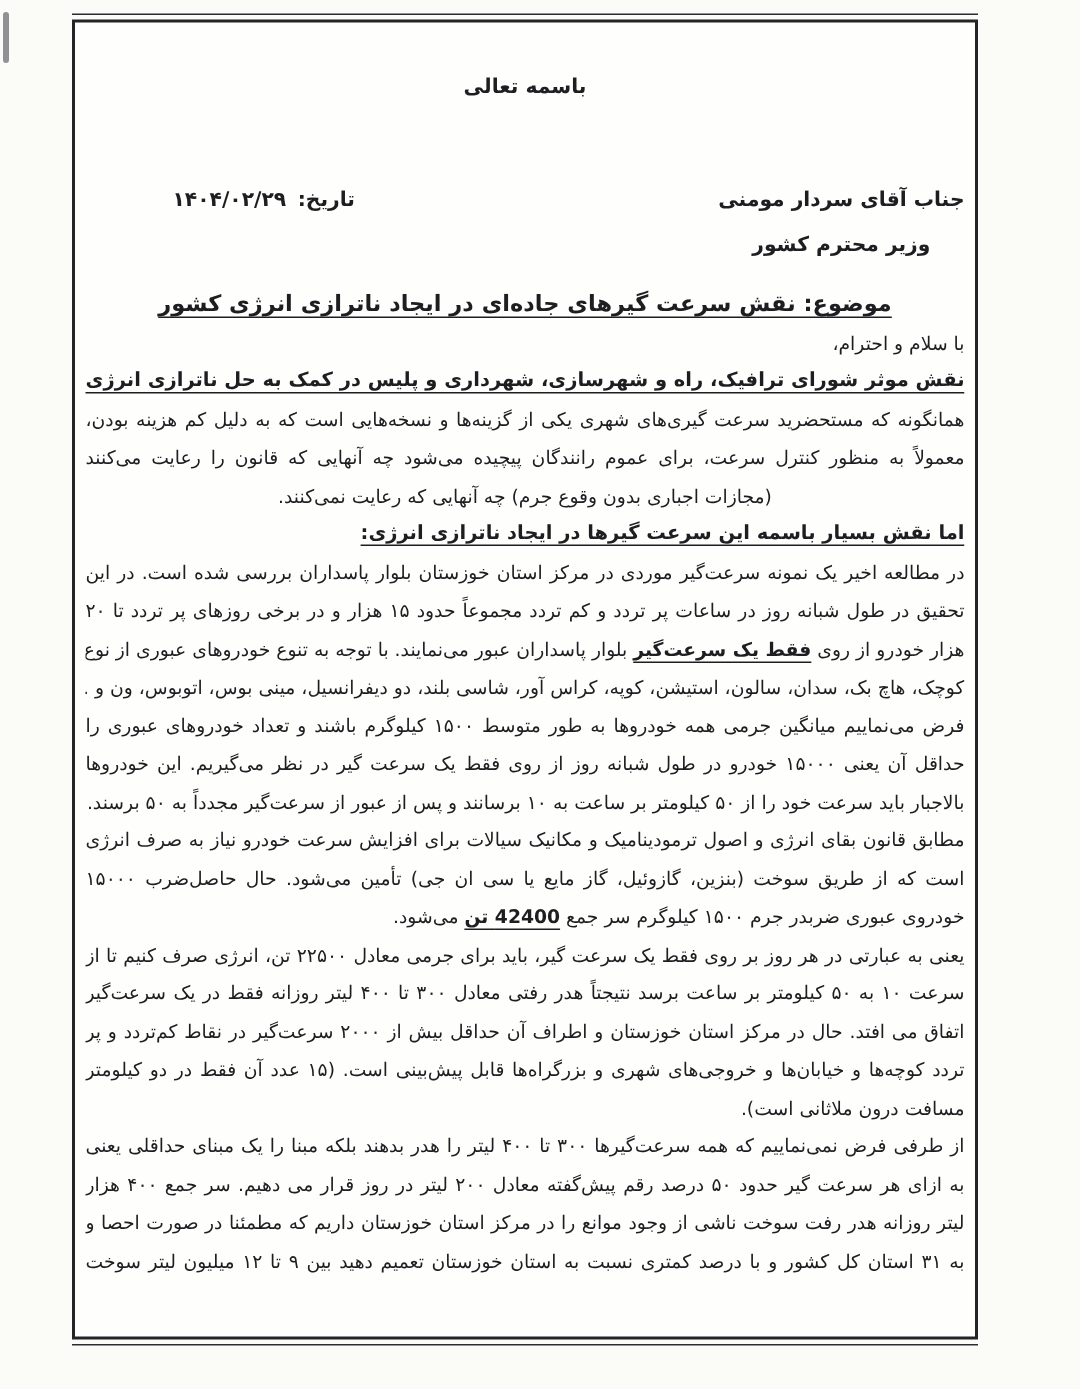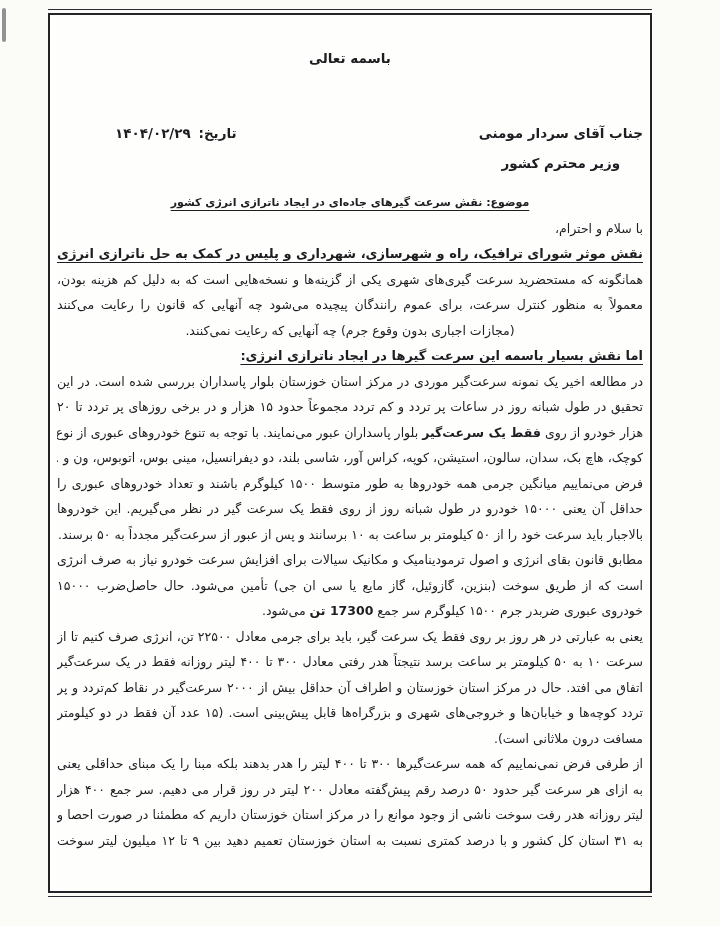--- a/index.html
+++ b/index.html
@@ -49,21 +49,21 @@
     font-weight: bold;
     font-size: 13.5px;
   }
   .recipient div { line-height: 30px; white-space: nowrap; text-align: center; }
   .date { line-height: 30px; margin-left: 55px; white-space: nowrap; }
   .date span { padding-left: 3px; }
   .subject {
     margin-top: 12px;
     text-align: center;
     font-weight: bold;
-    font-size: 11px;
+    font-size: 15px;
     line-height: 25.5px;
     text-decoration: underline;
     text-underline-offset: 4px;
     white-space: nowrap; overflow: hidden;
   }
   .salutation { font-size: 12.5px; line-height: 25.5px; }
   .heading {
     font-weight: bold;
     font-size: 13px;
     line-height: 25.5px;
@@ -77,20 +77,21 @@
     text-align: justify;
     text-align-last: justify;
     white-space: nowrap;
     overflow: hidden;
   }
   .para .line.last-right  { text-align-last: right;  white-space: normal; }
   .para .line.last-center { text-align-last: center; white-space: normal; }
   .para .line.last-justify { text-align-last: justify; }
   .em {
     font-weight: bold;
+    text-decoration: underline;
     text-underline-offset: 4px;
   }
 </style>
 </head>
 <body>
 
 <div class="scan-artifact"></div>
 
 <div class="frame">
   <div class="bismillah">باسمه تعالی</div>
@@ -121,21 +122,21 @@
         <div class="line"><span>تحقیق در طول شبانه روز در ساعات پر تردد و کم تردد مجموعاً حدود ۱۵ هزار و در برخی روزهای پر تردد تا ۲۰</span></div>
         <div class="line"><span>هزار خودرو از روی </span><span class="em">فقط یک سرعت‌گیر</span><span> بلوار پاسداران عبور می‌نمایند. با توجه به تنوع خودروهای عبوری از نوع</span></div>
         <div class="line"><span>کوچک، هاچ بک، سدان، سالون، استیشن، کوپه، کراس آور، شاسی بلند، دو دیفرانسیل، مینی بوس، اتوبوس، ون و ...</span></div>
         <div class="line"><span>فرض می‌نماییم میانگین جرمی همه خودروها به طور متوسط ۱۵۰۰ کیلوگرم باشند و تعداد خودروهای عبوری را</span></div>
         <div class="line"><span>حداقل آن یعنی ۱۵۰۰۰ خودرو در طول شبانه روز از روی فقط یک سرعت گیر در نظر می‌گیریم. این خودروها</span></div>
         <div class="line last-right"><span>بالاجبار باید سرعت خود را از ۵۰ کیلومتر بر ساعت به ۱۰ برسانند و پس از عبور از سرعت‌گیر مجدداً به ۵۰ برسند.</span></div>
       </div>
       <div class="para">
         <div class="line"><span>مطابق قانون بقای انرژی و اصول ترمودینامیک و مکانیک سیالات برای افزایش سرعت خودرو نیاز به صرف انرژی</span></div>
         <div class="line"><span>است که از طریق سوخت (بنزین، گازوئیل، گاز مایع یا سی ان جی) تأمین می‌شود. حال حاصل‌ضرب ۱۵۰۰۰</span></div>
-        <div class="line last-right"><span>خودروی عبوری ضربدر جرم ۱۵۰۰ کیلوگرم سر جمع </span><span class="em">17300 تن</span><span> می‌شود.</span></div>
+        <div class="line last-right"><span>خودروی عبوری ضربدر جرم ۱۵۰۰ کیلوگرم سر جمع </span><span class="em">42400 تن</span><span> می‌شود.</span></div>
       </div>
       <div class="para">
         <div class="line"><span>یعنی به عبارتی در هر روز بر روی فقط یک سرعت گیر، باید برای جرمی معادل ۲۲۵۰۰ تن، انرژی صرف کنیم تا از</span></div>
         <div class="line"><span>سرعت ۱۰ به ۵۰ کیلومتر بر ساعت برسد نتیجتاً هدر رفتی معادل ۳۰۰ تا ۴۰۰ لیتر روزانه فقط در یک سرعت‌گیر</span></div>
         <div class="line"><span>اتفاق می افتد. حال در مرکز استان خوزستان و اطراف آن حداقل بیش از ۲۰۰۰ سرعت‌گیر در نقاط کم‌تردد و پر</span></div>
         <div class="line"><span>تردد کوچه‌ها و خیابان‌ها و خروجی‌های شهری و بزرگراه‌ها قابل پیش‌بینی است. (۱۵ عدد آن فقط در دو کیلومتر</span></div>
         <div class="line last-right"><span>مسافت درون ملاثانی است).</span></div>
       </div>
       <div class="para">
         <div class="line"><span>از طرفی فرض نمی‌نماییم که همه سرعت‌گیرها ۳۰۰ تا ۴۰۰ لیتر را هدر بدهند بلکه مبنا را یک مبنای حداقلی یعنی</span></div>

